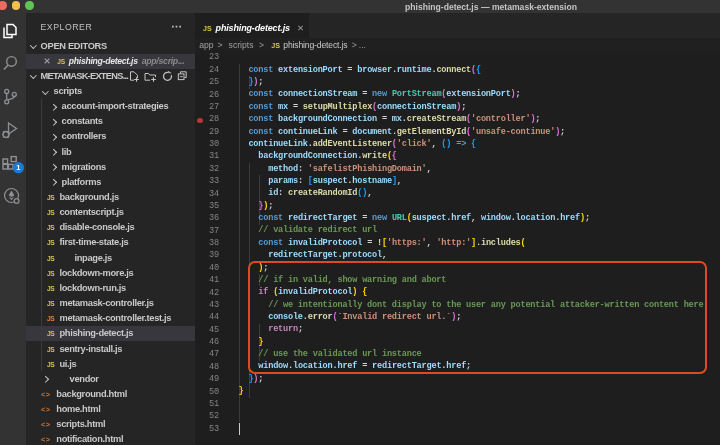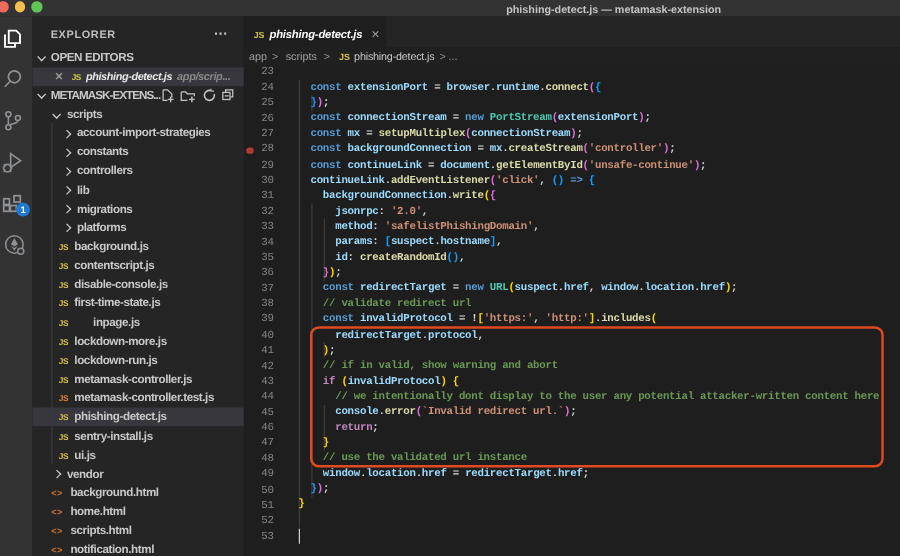--- a/index.html
+++ b/index.html
@@ -9,21 +9,21 @@
   
   #titlebar{left:0;top:0;width:720px;height:13px;background:#333334;}
   #titletext{left:405px;top:0;height:13px;line-height:14px;font-size:8.6px;color:#c5c5c5;font-weight:bold;}
   .tl{border-radius:50%;width:8.4px;height:8.4px;top:1.2px;}
   #activitybar{left:0;top:13px;width:26px;height:432px;background:#333334;}
   #sidebar{left:26px;top:13px;width:169px;height:432px;background:#252526;}
   #tabstrip{left:195px;top:13px;width:525px;height:24.5px;background:#252526;}
   #tab{left:195px;top:13px;width:114px;height:24.5px;background:#1e1e1e;}
   #breadcrumb{left:195px;top:37.5px;width:525px;height:14.5px;background:#202021;color:#9d9d9d;font-size:8.8px;line-height:14.5px;}
   
-  #explorerTitle{left:40.5px;top:21.5px;font-size:8.7px;color:#c0c0c0;letter-spacing:0.55px;font-weight:bold;}
+  #explorerTitle{left:40.5px;top:21.5px;font-size:8.7px;color:#c0c0c0;letter-spacing:0.55px;}
   .sechead{font-size:8px;font-weight:bold;color:#d5d5d5;letter-spacing:-0.35px;}
   .row{position:absolute;left:26px;width:169px;height:15.15px;line-height:15.15px;font-size:9.3px;font-weight:bold;letter-spacing:-0.32px;color:#c9c9c9;white-space:nowrap;overflow:hidden;}
   .rowsel{background:#37373d;}
   .js{color:#d5c64a;font-weight:bold;font-size:6.6px;}
   .jso{color:#e0823d;font-weight:bold;font-size:6.6px;}
   .htm{color:#d4762c;font-weight:bold;font-size:7.3px;letter-spacing:0.4px;}
   .chev{display:inline-block;width:4.6px;height:4.6px;border-right:1.1px solid #cccccc;border-bottom:1.1px solid #cccccc;}
   .chev.down{transform:rotate(45deg);}
   .chev.right{transform:rotate(-45deg);}
   
@@ -115,21 +115,21 @@
   <div class="row" style="top:220.3px;"><span class="js" style="margin-left:21px;">JS</span><span style="margin-left:5px;">disable-console.js</span></div>
   <div class="row" style="top:235.45px;"><span class="js" style="margin-left:21px;">JS</span><span style="margin-left:5px;">first-time-state.js</span></div>
   <div class="row" style="top:250.6px;"><span class="js" style="margin-left:21px;">JS</span><span style="margin-left:20px;">inpage.js</span></div>
   <div class="row" style="top:265.75px;"><span class="js" style="margin-left:21px;">JS</span><span style="margin-left:5px;">lockdown-more.js</span></div>
   <div class="row" style="top:280.9px;"><span class="js" style="margin-left:21px;">JS</span><span style="margin-left:5px;">lockdown-run.js</span></div>
   <div class="row" style="top:296.05px;"><span class="js" style="margin-left:21px;">JS</span><span style="margin-left:5px;">metamask-controller.js</span></div>
   <div class="row" style="top:311.2px;"><span class="jso" style="margin-left:21px;">JS</span><span style="margin-left:5px;">metamask-controller.test.js</span></div>
   <div class="row rowsel" style="top:326.35px;"><span class="js" style="margin-left:21px;">JS</span><span style="margin-left:5px;">phishing-detect.js</span></div>
   <div class="row" style="top:341.5px;"><span class="js" style="margin-left:21px;">JS</span><span style="margin-left:5px;">sentry-install.js</span></div>
   <div class="row" style="top:356.65px;"><span class="js" style="margin-left:21px;">JS</span><span style="margin-left:5px;">ui.js</span></div>
-  <div class="row" style="top:371.8px;"><span class="chev right" style="margin-left:17px;"></span><span style="margin-left:6px;">vendor</span></div>
+  <div class="row" style="top:371.8px;"><span class="chev right" style="margin-left:17px;"></span><span style="margin-left:22px;">vendor</span></div>
   <div class="row" style="top:386.95px;"><span class="htm" style="margin-left:15px;">&lt;&gt;</span><span style="margin-left:6px;">background.html</span></div>
   <div class="row" style="top:402.1px;"><span class="htm" style="margin-left:15px;">&lt;&gt;</span><span style="margin-left:6px;">home.html</span></div>
   <div class="row" style="top:417.25px;"><span class="htm" style="margin-left:15px;">&lt;&gt;</span><span style="margin-left:6px;">scripts.html</span></div>
   <div class="row" style="top:432.4px;"><span class="htm" style="margin-left:15px;">&lt;&gt;</span><span style="margin-left:6px;">notification.html</span></div>
 </div>
 <div class="abs" style="left:40.5px;top:98px;width:1px;height:273px;background:#3a3a3f;"></div>
 
 <svg class="abs" style="left:127.5px;top:71px;" width="60" height="12" viewBox="0 0 60 12" fill="none">
   <g stroke="#c5c5c5" stroke-width="1">
     <path d="M2.5 0.8 L6 0.8 L9.5 4.3 L9.5 7 M2.5 0.8 L2.5 9.2 L6 9.2"></path>
@@ -197,21 +197,20 @@
 <div class="abs" id="code">
     <div> </div>
 <div>  <span class="k">const</span> <span class="v">extensionPort</span> = <span class="v">browser</span>.<span class="v">runtime</span>.<span class="f">connect</span><span class="b2">(</span><span class="b3">{</span></div>
 <div>  <span class="b3">}</span><span class="b2">)</span>;</div>
 <div>  <span class="k">const</span> <span class="v">connectionStream</span> = <span class="k">new</span> <span class="t">PortStream</span><span class="b2">(</span><span class="v">extensionPort</span><span class="b2">)</span>;</div>
 <div>  <span class="k">const</span> <span class="v">mx</span> = <span class="f">setupMultiplex</span><span class="b2">(</span><span class="v">connectionStream</span><span class="b2">)</span>;</div>
 <div>  <span class="k">const</span> <span class="v">backgroundConnection</span> = <span class="v">mx</span>.<span class="f">createStream</span><span class="b2">(</span><span class="s">'controller'</span><span class="b2">)</span>;</div>
 <div>  <span class="k">const</span> <span class="v">continueLink</span> = <span class="v">document</span>.<span class="f">getElementById</span><span class="b2">(</span><span class="s">'unsafe-continue'</span><span class="b2">)</span>;</div>
 <div>  <span class="v">continueLink</span>.<span class="f">addEventListener</span><span class="b2">(</span><span class="s">'click'</span>, <span class="b3">()</span> <span class="k">=&gt;</span> <span class="b3">{</span></div>
 <div>    <span class="v">backgroundConnection</span>.<span class="f">write</span><span class="b1">(</span><span class="b2">{</span></div>
-<div>      <span class="v">jsonrpc</span>: <span class="s">'2.0'</span>,</div>
 <div>      <span class="v">method</span>: <span class="s">'safelistPhishingDomain'</span>,</div>
 <div>      <span class="v">params</span>: <span class="b3">[</span><span class="v">suspect</span>.<span class="v">hostname</span><span class="b3">]</span>,</div>
 <div>      <span class="v">id</span>: <span class="f">createRandomId</span><span class="b3">()</span>,</div>
 <div>    <span class="b2">}</span><span class="b1">)</span>;</div>
 <div>    <span class="k">const</span> <span class="v">redirectTarget</span> = <span class="k">new</span> <span class="t">URL</span><span class="b1">(</span><span class="v">suspect</span>.<span class="v">href</span>, <span class="v">window</span>.<span class="v">location</span>.<span class="v">href</span><span class="b1">)</span>;</div>
 <div>    <span class="m">// validate redirect url</span></div>
 <div>    <span class="k">const</span> <span class="v">invalidProtocol</span> = !<span class="b1">[</span><span class="s">'https:'</span>, <span class="s">'http:'</span><span class="b1">]</span>.<span class="f">includes</span><span class="b1">(</span></div>
 <div>      <span class="v">redirectTarget</span>.<span class="v">protocol</span>,</div>
 <div>    <span class="b1">)</span>;</div>
 <div>    <span class="m">// if in valid, show warning and abort</span></div>

